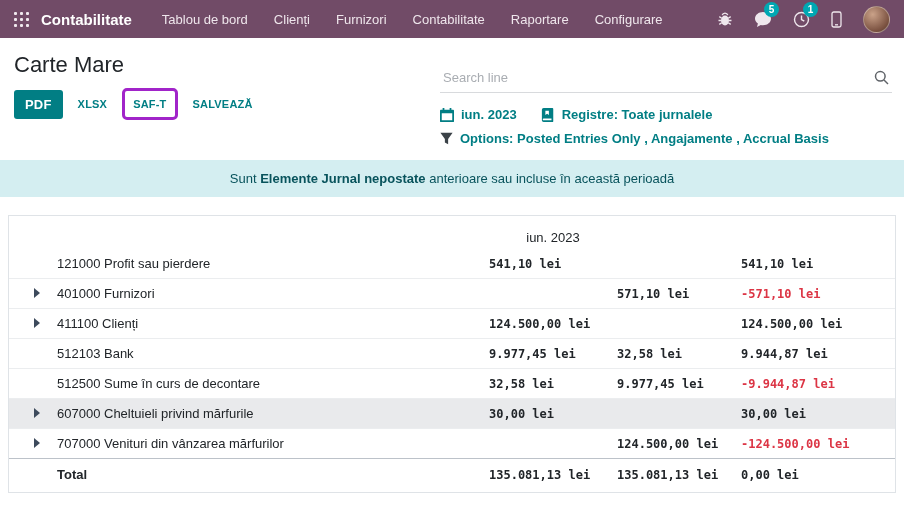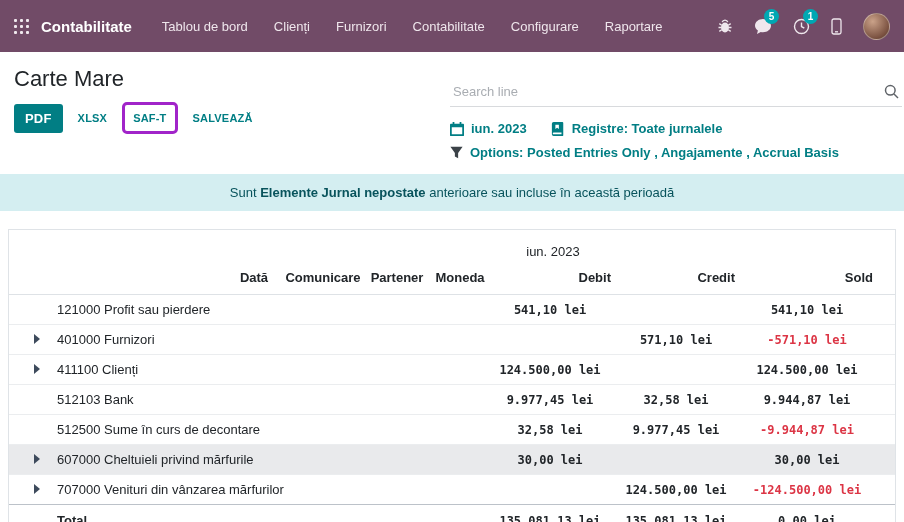--- a/index.html
+++ b/index.html
@@ -1,35 +1,35 @@
 <!DOCTYPE html>
 <html style="--navbar: #714B67; --accent: #017e84; --highlight: #a124c9; --badge: #00a8b3; --negative: #dc3545; --banner_bg: #d4eef1; --banner_text: #08535c;"><head>
 <meta charset="utf-8">
 <style>
   * { box-sizing: border-box; margin: 0; padding: 0; }
   html, body { width: 904px; height: 522px; overflow: hidden; }
   body { background: #fff; font-family: "Liberation Sans", sans-serif; color: #212529; }
 
   
-  .navbar { height: 52px; background: var(--navbar, #714B67); display: flex; align-items: center; padding: 0 14px 0 10px; }
+  .navbar { height: 38px; background: var(--navbar, #714B67); display: flex; align-items: center; padding: 0 14px 0 10px; }
   .apps-btn { display: flex; align-items: center; padding: 4px; cursor: pointer; }
   .brand { color: #fff; font-size: 15px; font-weight: 700; margin: 0 18px 0 8px; cursor: pointer; white-space: nowrap; }
   .menu { display: flex; gap: 2px; }
   .menu-item { color: #efe6ec; font-size: 13px; padding: 7px 12px; border-radius: 4px; cursor: pointer; white-space: nowrap; }
   .nav-right { margin-left: auto; display: flex; align-items: center; gap: 21px; }
   .nav-icon { position: relative; display: flex; align-items: center; cursor: pointer; }
   .badge { position: absolute; top: -9px; left: 10px; background: var(--badge, #00a8b3); color: #fff;
            font-size: 10px; font-weight: 700; line-height: 15px; min-width: 15px; height: 15px;
            text-align: center; border-radius: 8px; padding: 0 3px; }
   .avatar { width: 27px; height: 27px; border-radius: 50%;
             background: radial-gradient(circle at 35% 30%, #caa289, #7a5140 70%, #4e3326);
             border: 1px solid rgba(255,255,255,.35); cursor: pointer; }
 
   
-  .page-header { display: flex; padding: 10px 2px 0 14px; }
+  .page-header { display: flex; padding: 10px 12px 0 14px; }
   .ph-left { flex: 1; }
   .page-title { font-size: 22px; font-weight: 400; color: #212529; margin: 4px 0 10px; }
   .btn-row { display: flex; align-items: center; gap: 12px; }
   .btn-primary { background: var(--accent, #017e84); color: #fff; border: none; border-radius: 3px;
                  font-family: "Liberation Sans", sans-serif; font-size: 13px; font-weight: 700;
                  padding: 7px 11px; cursor: pointer; letter-spacing: .2px; }
   .btn-link { background: none; border: none; color: var(--accent, #017e84);
               font-family: "Liberation Sans", sans-serif; font-size: 11px; font-weight: 700;
               padding: 7px 3px; cursor: pointer; letter-spacing: .2px; }
   .saft-box { border: 3px solid var(--highlight, #a124c9); border-radius: 5px; padding: 0 5px; display: inline-flex; align-items: center; }
@@ -60,21 +60,21 @@
   thead th.right { text-align: right; padding-right: 6px; }
   thead th.sold-h { padding-right: 22px; }
   tbody td { padding: 7px 0; font-size: 13px; white-space: nowrap; overflow: visible; }
   tbody tr + tr td { border-top: 1px solid #ebedef; margin-top: 11px; }
   tbody tr.hl td { background: #e9eaec; }
   .c-caret { text-align: right; padding-right: 3px; }
   .caret { display: inline-block; width: 0; height: 0; border-left: 6px solid #3d4a5c;
            border-top: 5px solid transparent; border-bottom: 5px solid transparent; cursor: pointer; }
   .c-name { padding-left: 14px; }
   .num { font-family: "DejaVu Sans Mono", monospace; font-size: 12px; font-weight: 600;
-         text-align: center; padding-right: 6px; color: #212529; }
+         text-align: left; padding-right: 6px; color: #212529; }
   .c-sold { padding-right: 22px; }
   .neg { color: var(--negative, #dc3545); }
   tfoot td { border-top: 1px solid #bcc2c9; padding: 8px 0 10px; font-size: 13px; white-space: nowrap; }
   .total-label { font-weight: 700; padding-left: 14px; }
   tfoot .num { font-weight: 700; }
 </style>
 </head>
 <body>
 
 <header class="navbar">
@@ -92,22 +92,22 @@
           <rect x="12" y="12" width="3" height="3" rx="1"></rect>
     </g>
       </svg>
   </span>
   <span class="brand">Contabilitate</span>
   <nav class="menu">
     <span class="menu-item">Tablou de bord</span>
     <span class="menu-item">Clienți</span>
     <span class="menu-item">Furnizori</span>
     <span class="menu-item">Contabilitate</span>
+    <span class="menu-item">Raportare</span>
     <span class="menu-item">Configurare</span>
-    <span class="menu-item">Raportare</span>
   </nav>
   <div class="nav-right">
     <span class="nav-icon">
       <svg width="16" height="16" viewBox="0 0 16 16" fill="none" stroke="#efe7ed" stroke-width="1.3">
         <ellipse cx="8" cy="9.5" rx="4" ry="5" fill="#efe7ed" stroke="none"></ellipse>
         <path d="M5.2 4.2a2.9 2.9 0 0 1 5.6 0"></path>
         <path d="M1.5 9.5h2.5M12 9.5h2.5M2.3 5.6l2.4 1.6M13.7 5.6 11.3 7.2M2.3 13.4l2.4-1.6M13.7 13.4 11.3 11.8"></path>
       </svg>
     </span>
     <span class="nav-icon">
@@ -201,31 +201,20 @@
         <col style="width:124px">
         <col>
     </colgroup>
     <thead>
       <tr>
         <td colspan="6" style="border:none"></td>
         <td class="period-cell" style="border:none">iun. 2023</td>
         <td style="border:none"></td>
           <td style="border:none"></td>
       </tr>
-      <tr>
-        <th></th>
-          <th></th>
-        <th>Dată</th>
-        <th>Comunicare</th>
-        <th>Partener</th>
-        <th>Moneda</th>
-        <th class="right">Debit</th>
-        <th class="right">Credit</th>
-        <th class="right sold-h">Sold</th>
-      </tr>
     </thead>
     <tbody>
       <tr>
         <td class="c-caret"><span class="caret" style="visibility: hidden;"></span></td>
         <td class="c-name" colspan="2">121000 Profit sau pierdere</td>
         <td></td>
           <td></td>
           <td></td>
         <td class="num">541,10 lei</td>
         <td class="num"></td>

